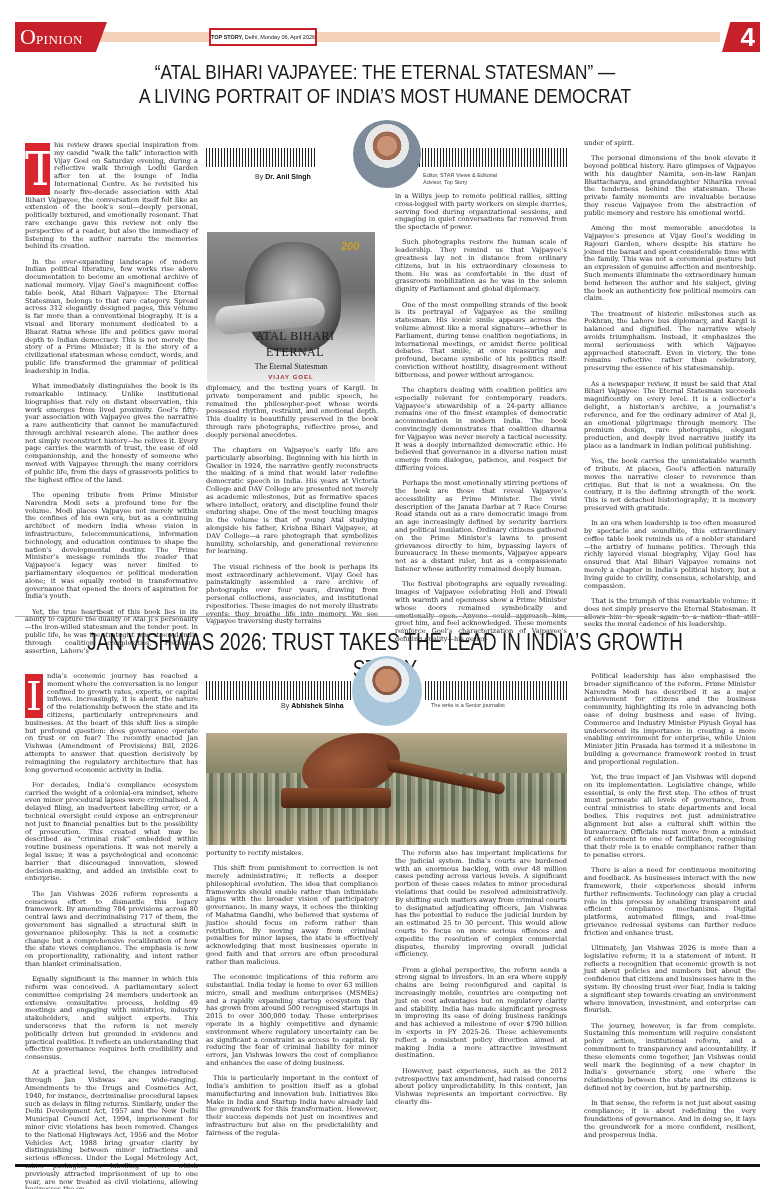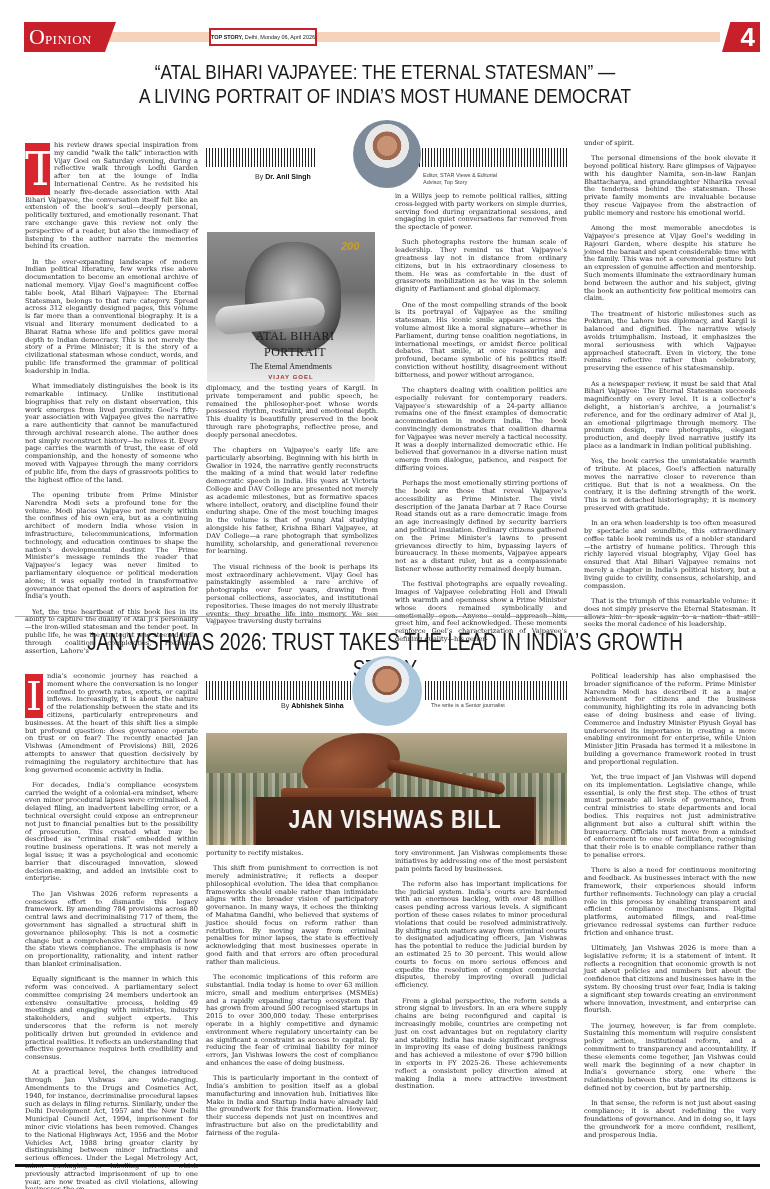--- a/index.html
+++ b/index.html
@@ -2,21 +2,21 @@
 <html><head>
 <meta charset="utf-8">
 <style>
   * { box-sizing: border-box; margin: 0; padding: 0; }
   html, body { width: 770px; height: 1189px; background: #fff; overflow: hidden; }
   body { position: relative; font-family: "DejaVu Serif", serif; color: #1a1a1a; }
 
   
   .masthead { position: absolute; left: 15px; top: 22px; width: 745px; height: 30px; }
   .mast-band { position: absolute; left: 60px; right: 40px; top: 10px; height: 10px; background: #f6d2b9; }
-  .opinion-tag { position: absolute; left: 9px; top: 0; height: 30px; width: 92px; background: #c8202a;
+  .opinion-tag { position: absolute; left: 0; top: 0; height: 30px; width: 92px; background: #c8202a;
     clip-path: polygon(0 0, 100% 0, 88% 100%, 0 100%); color: #fff;
     font-family: "Liberation Serif", serif; padding-left: 5px; line-height: 30px; }
   .opinion-tag .big { font-size: 22px; }
   .opinion-tag .small { font-size: 13px; letter-spacing: .5px; }
   .issue-box { position: absolute; left: 194px; top: 6px; width: 108px; height: 18px; background: #fff;
     border: 2px solid #c8202a; font-family: "Liberation Sans", sans-serif; font-size: 5.5px;
     text-align: center; line-height: 14px; white-space: nowrap; }
   .issue-box b { font-weight: 700; }
   .page-num { position: absolute; right: 0; top: 0; width: 38px; height: 30px; background: #c8202a;
     clip-path: polygon(22% 0, 100% 0, 100% 100%, 0 100%); color: #fff; font-family: "Liberation Sans", sans-serif;
@@ -107,23 +107,23 @@
   <div>Editor, STAR Views &amp; Editorial</div>
   <div>Advisor, Top Story</div>
 </div>
 
 <div class="book">
   <div class="face"></div>
   <div class="hand"></div>
   <div class="badge100">200</div>
   <div class="t1">
     <div>ATAL BIHARI</div>
-    <div>PORTRAIT</div>
+    <div>ETERNAL</div>
   </div>
-  <div class="t2">The Eternal Amendments</div>
+  <div class="t2">The Eternal Statesman</div>
   <div class="t3">VIJAY GOEL</div>
 </div>
 
 <div class="col" style="left:25px; top:142px; width:173px;">
   <p class="noindent"><span class="dropcap">T</span><span>his review draws special inspiration from my candid “walk the talk” interaction with Vijay Goel on Saturday evening, during a reflective walk through Lodhi Garden after ten at the lounge of India International Centre. As he revisited his nearly five-decade association with Atal Bihari Vajpayee, the conversation itself felt like an extension of the book’s soul—deeply personal, politically textured, and emotionally resonant. That rare exchange gave this review not only the perspective of a reader, but also the immediacy of listening to the author narrate the memories behind its creation.</span></p>
   <p>In the ever-expanding landscape of modern Indian political literature, few works rise above documentation to become an emotional archive of national memory. Vijay Goel’s magnificent coffee table book, Atal Bihari Vajpayee: The Eternal Statesman, belongs to that rare category. Spread across 312 elegantly designed pages, this volume is far more than a conventional biography. It is a visual and literary monument dedicated to a Bharat Ratna whose life and politics gave moral depth to Indian democracy. This is not merely the story of a Prime Minister; it is the story of a civilizational statesman whose conduct, words, and public life transformed the grammar of political leadership in India.</p>
   <p>What immediately distinguishes the book is its remarkable intimacy. Unlike institutional biographies that rely on distant observation, this work emerges from lived proximity. Goel’s fifty-year association with Vajpayee gives the narrative a rare authenticity that cannot be manufactured through archival research alone. The author does not simply reconstruct history—he relives it. Every page carries the warmth of trust, the ease of old companionship, and the honesty of someone who moved with Vajpayee through the many corridors of public life, from the days of grassroots politics to the highest office of the land.</p>
   <p>The opening tribute from Prime Minister Narendra Modi sets a profound tone for the volume. Modi places Vajpayee not merely within the confines of his own era, but as a continuing architect of modern India whose vision in infrastructure, telecommunications, information technology, and education continues to shape the nation’s developmental destiny. The Prime Minister’s message reminds the reader that Vajpayee’s legacy was never limited to parliamentary eloquence or political moderation alone; it was equally rooted in transformative governance that opened the doors of aspiration for India’s youth.</p>
   <p>Yet, the true heartbeat of this book lies in its ability to capture the duality of Atal Ji’s personality—the iron-willed statesman and the tender poet. In public life, he was the strategist who steered India through coalition complexities, Pokhran’s assertion, Lahore’s</p>
 </div>
@@ -164,44 +164,41 @@
 <div class="by" style="left:281px; top:702px;">
   <span>By </span><b>Abhishek Sinha</b>
 </div>
 <div class="role" style="left:431px; top:702px;">The write is a Senior journalist</div>
 
 <div class="jvimg">
   <div class="crowd"></div>
   <div class="gavel-head"></div>
   <div class="gavel-handle"></div>
   <div class="block"></div>
-  <div class="plaque">
-      <span>JAN VISHWAS BILL</span>
-    </div>
 </div>
 
 <div class="col" style="left:25px; top:673px; width:173px;">
   <p class="noindent"><span class="dropcap dropcap2">I</span><span>ndia’s economic journey has reached a moment where the conversation is no longer confined to growth rates, exports, or capital inflows. Increasingly, it is about the nature of the relationship between the state and its citizens, particularly entrepreneurs and businesses. At the heart of this shift lies a simple but profound question: does governance operate on trust or on fear? The recently enacted Jan Vishwas (Amendment of Provisions) Bill, 2026 attempts to answer that question decisively by reimagining the regulatory architecture that has long governed economic activity in India.</span></p>
   <p>For decades, India’s compliance ecosystem carried the weight of a colonial-era mindset, where even minor procedural lapses were criminalised. A delayed filing, an inadvertent labelling error, or a technical oversight could expose an entrepreneur not just to financial penalties but to the possibility of prosecution. This created what may be described as “criminal risk” embedded within routine business operations. It was not merely a legal issue; it was a psychological and economic barrier that discouraged innovation, slowed decision-making, and added an invisible cost to enterprise.</p>
   <p>The Jan Vishwas 2026 reform represents a conscious effort to dismantle this legacy framework. By amending 784 provisions across 80 central laws and decriminalising 717 of them, the government has signalled a structural shift in governance philosophy. This is not a cosmetic change but a comprehensive recalibration of how the state views compliance. The emphasis is now on proportionality, rationality, and intent rather than blanket criminalisation.</p>
   <p>Equally significant is the manner in which this reform was conceived. A parliamentary select committee comprising 24 members undertook an extensive consultative process, holding 49 meetings and engaging with ministries, industry stakeholders, and subject experts. This underscores that the reform is not merely politically driven but grounded in evidence and practical realities. It reflects an understanding that effective governance requires both credibility and consensus.</p>
   <p>At a practical level, the changes introduced through Jan Vishwas are wide-ranging. Amendments to the Drugs and Cosmetics Act, 1940, for instance, decriminalise procedural lapses such as delays in filing returns. Similarly, under the Delhi Development Act, 1957 and the New Delhi Municipal Council Act, 1994, imprisonment for minor civic violations has been removed. Changes to the National Highways Act, 1956 and the Motor Vehicles Act, 1988 bring greater clarity by distinguishing between minor infractions and serious offences. Under the Legal Metrology Act, minor packaging or labelling errors, which previously attracted imprisonment of up to one year, are now treated as civil violations, allowing businesses the op-</p>
 </div>
 
 <div class="col" style="left:206px; top:850px; width:172px;">
   <p class="noindent">portunity to rectify mistakes.</p>
   <p>This shift from punishment to correction is not merely administrative; it reflects a deeper philosophical evolution. The idea that compliance frameworks should enable rather than intimidate aligns with the broader vision of participatory governance. In many ways, it echoes the thinking of Mahatma Gandhi, who believed that systems of justice should focus on reform rather than retribution. By moving away from criminal penalties for minor lapses, the state is effectively acknowledging that most businesses operate in good faith and that errors are often procedural rather than malicious.</p>
   <p>The economic implications of this reform are substantial. India today is home to over 63 million micro, small and medium enterprises (MSMEs) and a rapidly expanding startup ecosystem that has grown from around 500 recognised startups in 2015 to over 300,000 today. These enterprises operate in a highly competitive and dynamic environment where regulatory uncertainty can be as significant a constraint as access to capital. By reducing the fear of criminal liability for minor errors, Jan Vishwas lowers the cost of compliance and enhances the ease of doing business.</p>
   <p>This is particularly important in the context of India’s ambition to position itself as a global manufacturing and innovation hub. Initiatives like Make in India and Startup India have already laid the groundwork for this transformation. However, their success depends not just on incentives and infrastructure but also on the predictability and fairness of the regula-</p>
 </div>
 
 <div class="col" style="left:395px; top:850px; width:172px;">
-  <p class="noindent">tory environment. Jan Vishwas complements these initiatives by addressing one of the most persistent pain points faced by businesses.</p>
   <p>The reform also has important implications for the judicial system. India’s courts are burdened with an enormous backlog, with over 48 million cases pending across various levels. A significant portion of these cases relates to minor procedural violations that could be resolved administratively. By shifting such matters away from criminal courts to designated adjudicating officers, Jan Vishwas has the potential to reduce the judicial burden by an estimated 25 to 30 percent. This would allow courts to focus on more serious offences and expedite the resolution of complex commercial disputes, thereby improving overall judicial efficiency.</p>
   <p>From a global perspective, the reform sends a strong signal to investors. In an era where supply chains are being reconfigured and capital is increasingly mobile, countries are competing not just on cost advantages but on regulatory clarity and stability. India has made significant progress in improving its ease of doing business rankings and has achieved a milestone of over $790 billion in exports in FY 2025-26. These achievements reflect a consistent policy direction aimed at making India a more attractive investment destination.</p>
+  <p>However, past experiences, such as the 2012 retrospective tax amendment, had raised concerns about policy unpredictability. In this context, Jan Vishwas represents an important corrective. By clearly dis-</p>
 </div>
 
 <div class="col" style="left:584px; top:673px; width:172px;">
   <p>Political leadership has also emphasised the broader significance of the reform. Prime Minister Narendra Modi has described it as a major achievement for citizens and the business community, highlighting its role in advancing both ease of doing business and ease of living. Commerce and Industry Minister Piyush Goyal has underscored its importance in creating a more enabling environment for enterprise, while Union Minister Jitin Prasada has termed it a milestone in building a governance framework rooted in trust and proportional regulation.</p>
   <p>Yet, the true impact of Jan Vishwas will depend on its implementation. Legislative change, while essential, is only the first step. The ethos of trust must permeate all levels of governance, from central ministries to state departments and local bodies. This requires not just administrative alignment but also a cultural shift within the bureaucracy. Officials must move from a mindset of enforcement to one of facilitation, recognising that their role is to enable compliance rather than to penalise errors.</p>
   <p>There is also a need for continuous monitoring and feedback. As businesses interact with the new framework, their experiences should inform further refinements. Technology can play a crucial role in this process by enabling transparent and efficient compliance mechanisms. Digital platforms, automated filings, and real-time grievance redressal systems can further reduce friction and enhance trust.</p>
   <p>Ultimately, Jan Vishwas 2026 is more than a legislative reform; it is a statement of intent. It reflects a recognition that economic growth is not just about policies and numbers but about the confidence that citizens and businesses have in the system. By choosing trust over fear, India is taking a significant step towards creating an environment where innovation, investment, and enterprise can flourish.</p>
   <p>The journey, however, is far from complete. Sustaining this momentum will require consistent policy action, institutional reform, and a commitment to transparency and accountability. If these elements come together, Jan Vishwas could well mark the beginning of a new chapter in India’s governance story, one where the relationship between the state and its citizens is defined not by coercion, but by partnership.</p>
   <p>In that sense, the reform is not just about easing compliance; it is about redefining the very foundations of governance. And in doing so, it lays the groundwork for a more confident, resilient, and prosperous India.</p>
 </div>

